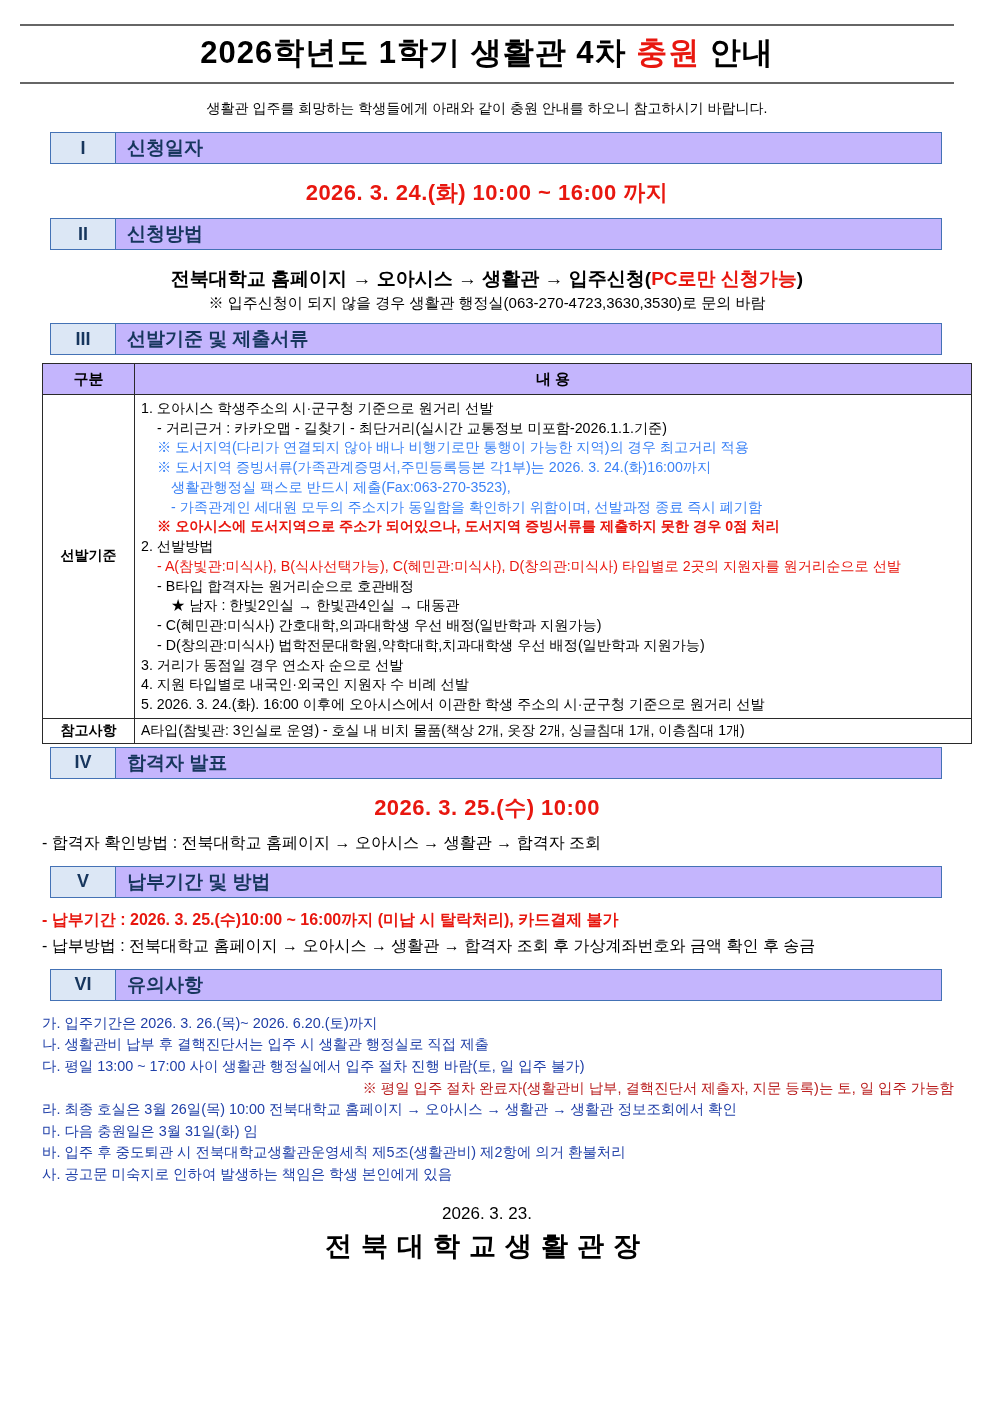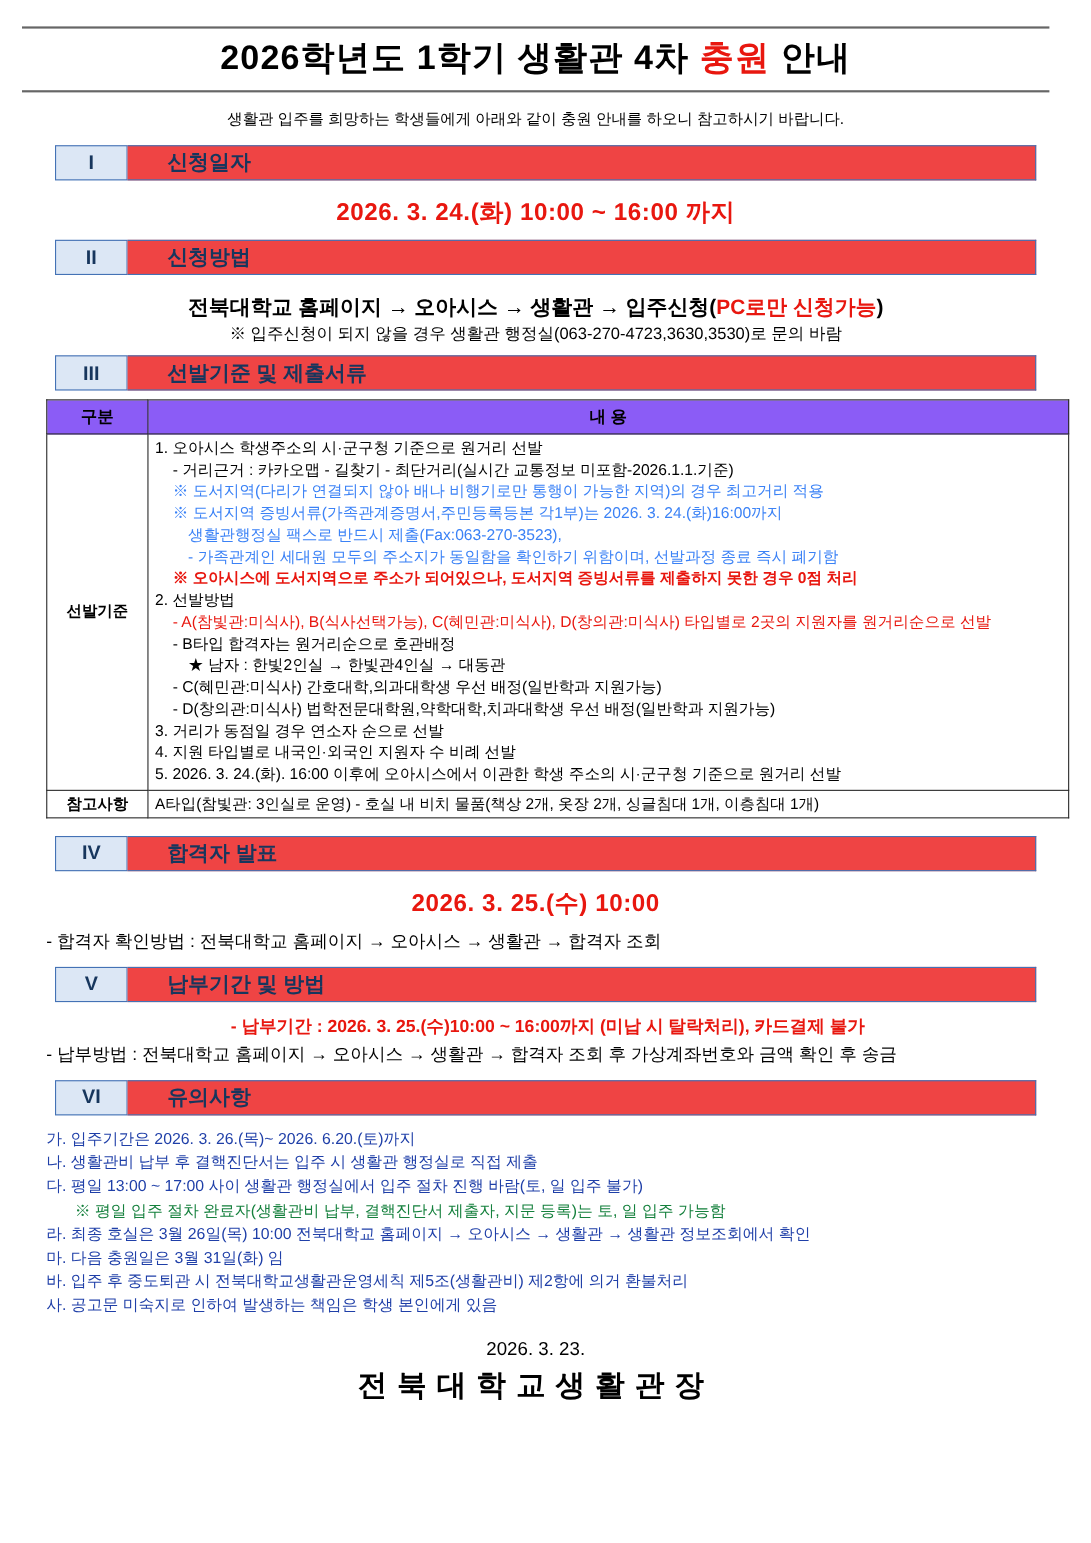--- a/index.html
+++ b/index.html
@@ -58,24 +58,24 @@
     font-size: 18px;
     font-weight: bold;
     color: #17365d;
     box-sizing: border-box;
     margin-left: 30px;
   }
   .sec .label {
     flex: 1;
     border: 1px solid #4472b5;
     border-left: none;
-    background: #ef4444;
+    background: #c4b5fd;
     display: flex;
     align-items: center;
-    padding-left: 36px;
+    padding-left: 11px;
     font-size: 19px;
     font-weight: bold;
     color: #17365d;
     box-sizing: border-box;
     margin-right: 12px;
   }
 
   .bigred {
     text-align: center;
     color: #e8170f;
@@ -104,21 +104,21 @@
     margin: 8px 0 0 22px;
     table-layout: fixed;
   }
   table.crit th, table.crit td {
     border: 1px solid #2a2a2a;
     padding: 3px 6px;
     vertical-align: middle;
     font-size: 14px;
   }
   table.crit th {
-    background: #8b5cf6;
+    background: #c4b5fd;
     font-weight: bold;
     text-align: center;
     font-size: 15px;
     height: 24px;
   }
   .col-gubun { width: 92px; }
   td.gubun {
     text-align: center;
     font-weight: bold;
     font-size: 16px;
@@ -141,21 +141,21 @@
 
   
   .notices {
     margin: 12px 0 0 22px;
     color: #1f3fa8;
     font-size: 14.4px;
     line-height: 1.5;
   }
   .notices .row { white-space: nowrap; }
   .notices .ind { padding-left: 26px; }
-  .notices .red { color: #15803d; }
+  .notices .red { color: #b91c1c; text-align: right; }
 
   .date {
     text-align: center;
     font-size: 17px;
     margin: 18px 0 0 0;
   }
   .signer {
     text-align: center;
     font-size: 27px;
     font-weight: bold;
@@ -229,32 +229,32 @@
           <div class="li">5.  2026. 3. 24.(화). 16:00 이후에 오아시스에서 이관한 학생 주소의 시·군구청 기준으로 원거리 선발</div>
         </td>
       </tr>
       <tr>
         <td class="gubun">참고사항</td>
         <td class="refer">A타입(참빛관: 3인실로 운영) - 호실 내 비치 물품(책상 2개, 옷장 2개, 싱글침대 1개, 이층침대 1개)</td>
       </tr>
     </tbody>
   </table>
 
-  <div class="sec" style="margin-top:16px;">
+  <div class="sec" style="margin-top:3px;">
     <div class="num">IV</div>
     <div class="label">합격자 발표</div>
   </div>
   <div class="bigred">2026. 3. 25.(수) 10:00</div>
   <div class="line">-  합격자 확인방법 : 전북대학교 홈페이지 → 오아시스 →  생활관 → 합격자 조회</div>
 
   <div class="sec" style="margin-top:12px;">
     <div class="num">V</div>
     <div class="label">납부기간 및 방법</div>
   </div>
-  <div class="line redtxt" style="margin-top:12px;text-align:center;">-  납부기간 : 2026. 3. 25.(수)10:00 ~ 16:00까지 (미납 시 탈락처리), 카드결제 불가</div>
+  <div class="line redtxt" style="margin-top:12px;">-  납부기간 : 2026. 3. 25.(수)10:00 ~ 16:00까지 (미납 시 탈락처리), 카드결제 불가</div>
   <div class="line">-  납부방법 : 전북대학교 홈페이지 → 오아시스 →  생활관 → 합격자 조회 후 가상계좌번호와 금액 확인 후 송금</div>
 
   <div class="sec" style="margin-top:12px;">
     <div class="num">VI</div>
     <div class="label">유의사항</div>
   </div>
 
   <div class="notices">
     <div class="row">가.  입주기간은 2026. 3. 26.(목)~ 2026. 6.20.(토)까지</div>
     <div class="row">나.  생활관비 납부 후 결핵진단서는 입주 시 생활관 행정실로 직접 제출</div>

